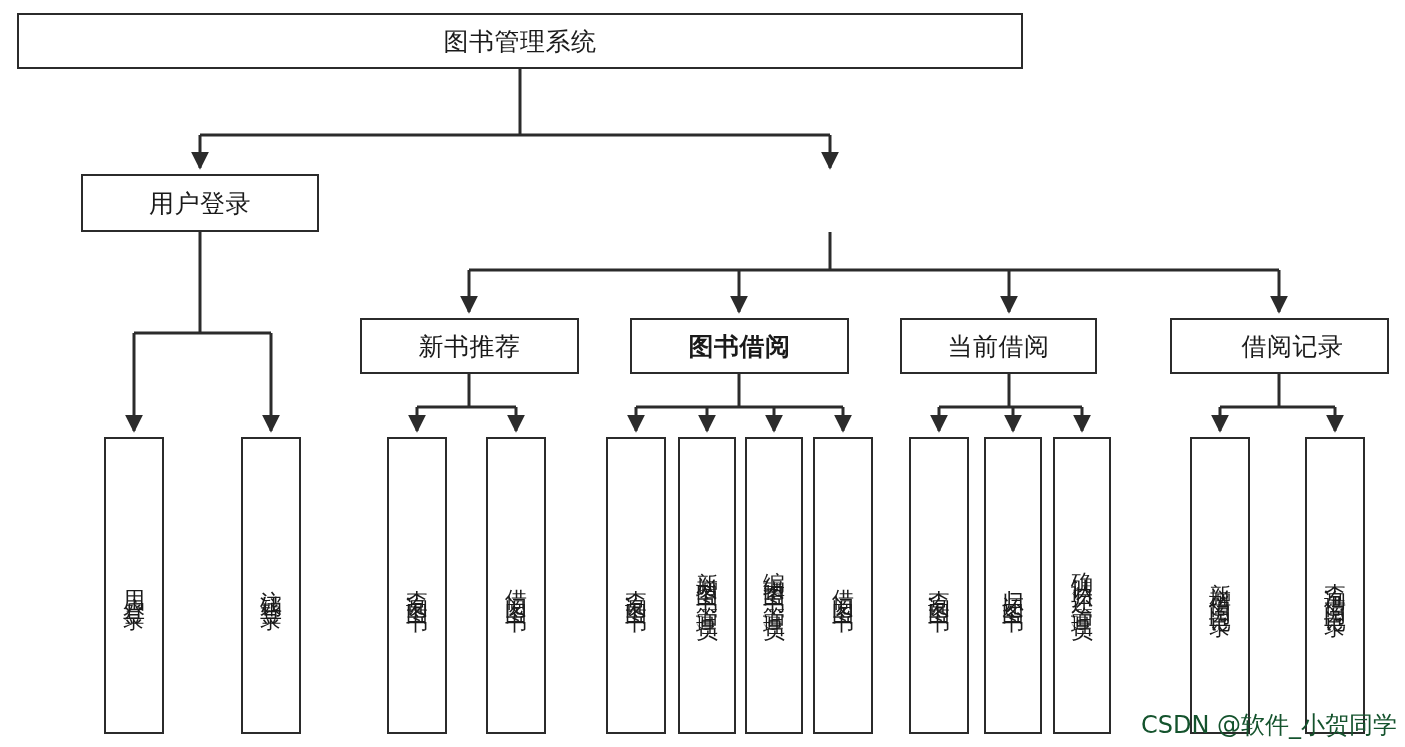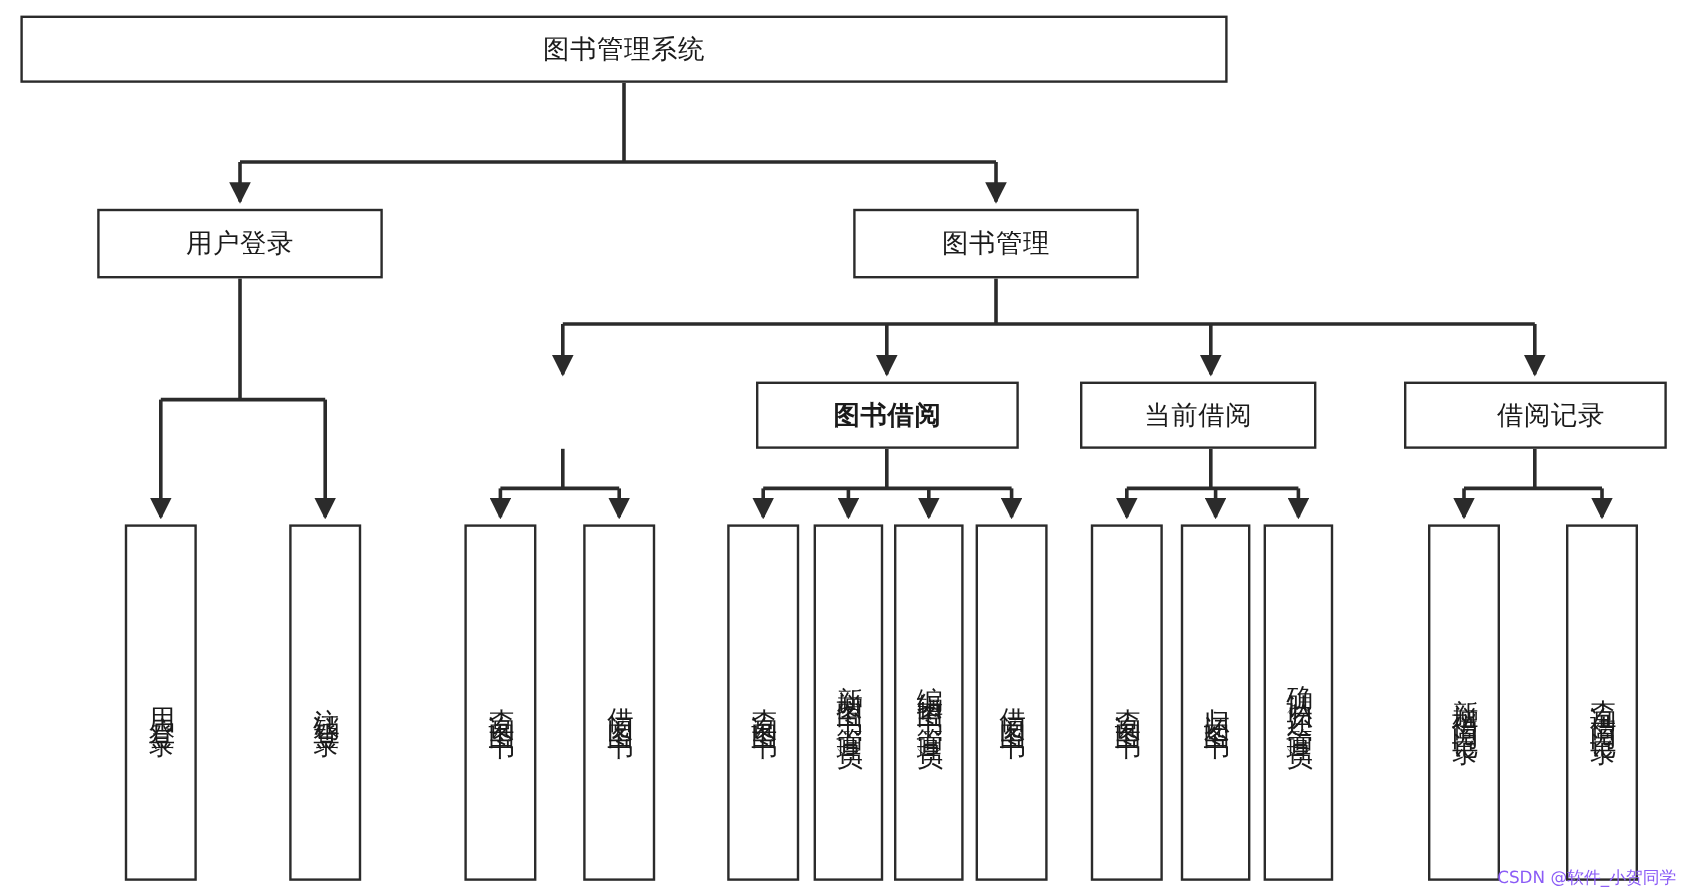--- a/index.html
+++ b/index.html
@@ -30,41 +30,41 @@
     position: absolute;
     box-sizing: border-box;
     border: 2.5px solid #2b2b2b;
     background: #ffffff;
     display: flex;
     align-items: center;
     justify-content: center;
     color: #1a1a1a;
   }
   .node.h {
-    font-size: 22px;
+    font-size: 25px;
     letter-spacing: 0.5px;
   }
   .node.v {
     font-size: 22px;
     padding: 6px 0;
   }
   .node.v .vtext {
     writing-mode: vertical-rl;
     text-orientation: upright;
     letter-spacing: 7px;
     line-height: 1;
     white-space: nowrap;
     display: block;
   }
   .watermark {
     position: absolute;
     right: 8px;
     bottom: 6px;
-    font-size: 14px;
-    color: #8b5cf6;
+    font-size: 24px;
+    color: #14532d;
     white-space: nowrap;
     font-family: "DejaVu Sans", "Liberation Sans", sans-serif;
   }
 </style>
 </head>
 <body>
 
 <div id="canvas">
 
   <svg id="edges" viewBox="0 0 1405 747" width="1405" height="747">
@@ -117,24 +117,24 @@
     </g>
   </svg>
 
   <div class="node h" id="n-root" style="left: 17px; top: 13px; width: 1006px; height: 56px;">
     <span>图书管理系统</span>
   </div>
 
   <div class="node h" id="n-l2-0" style="left: 81px; top: 174px; width: 238px; height: 58px;">
     <span>用户登录</span>
   </div>
-  <div class="node h" id="n-l2-1" style="left: 711px; top: 174px; width: 238px; height: 58px;">
-    <span>图书管理</span>
+
+  <div class="node h" id="n-l3-0" style="left: 360px; top: 318px; width: 219px; height: 56px;">
+    <span>新书推荐</span>
   </div>
-
   <div class="node h" id="n-l3-1" style="left: 630px; top: 318px; width: 219px; height: 56px; font-weight: bold;">
     <span>图书借阅</span>
   </div>
   <div class="node h" id="n-l3-2" style="left: 900px; top: 318px; width: 197px; height: 56px;">
     <span>当前借阅</span>
   </div>
   <div class="node h" id="n-l3-3" style="left: 1170px; top: 318px; width: 219px; height: 56px; padding-left: 26px;">
     <span>借阅记录</span>
   </div>
 

